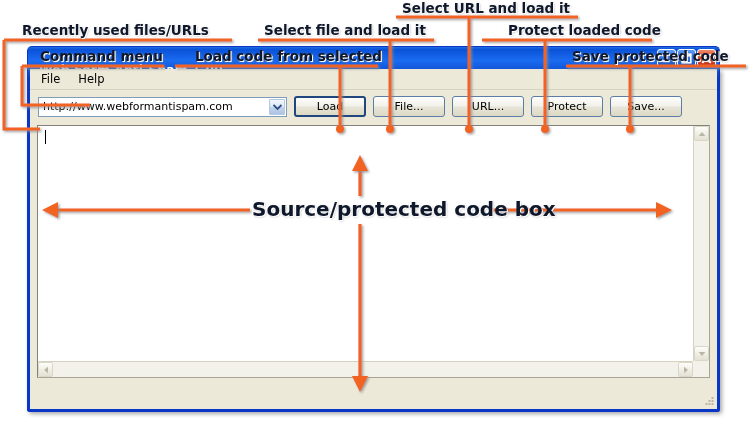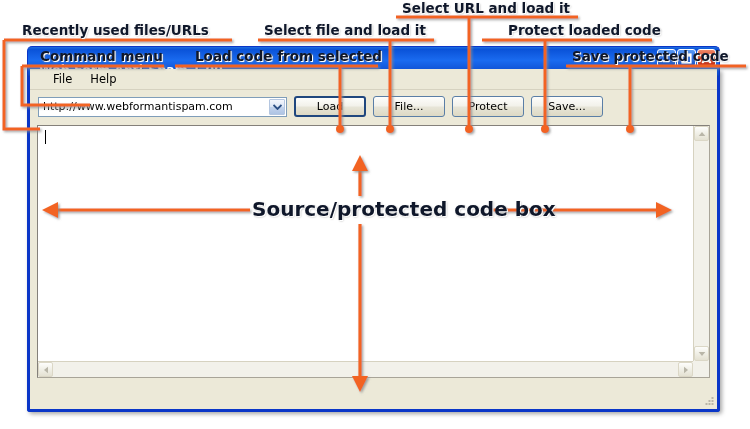--- a/index.html
+++ b/index.html
@@ -46,21 +46,21 @@
     width:19px; height:18px; border:1px solid #ffffff; border-radius:3px;
     display:flex; align-items:center; justify-content:center;
     background:linear-gradient(180deg,#5b9bf5 0%,#2f6fe0 50%,#1c55c4 100%);
   }
   .winbtn.close { background:linear-gradient(180deg,#f08a6a 0%,#e04a28 45%,#c62b10 100%); }
   .winbtn svg { display:block; }
 
   .menubar {
     position:absolute; left:0; top:0; width:687px; height:21px;
     background:#ece9d8; border-bottom:1px solid #d6d2c0;
-    display:flex; align-items:center; padding-left:16px; gap:4px;
+    display:flex; align-items:center; padding-left:4px; gap:4px;
   }
   .menu-item {
     font-size:11.5px; color:#000; padding:2px 7px;
     font-family:"DejaVu Sans", sans-serif;
   }
 
   .toolbar {
     position:absolute; left:0; top:21px; width:687px; height:33px;
     display:flex; align-items:center; padding:0 8px; gap:7px;
   }
@@ -158,20 +158,21 @@
       <div class="combo">
         <span class="combo-text">http://www.webformantispam.com</span>
         <span class="combo-arrow">
           <svg width="9" height="6" viewBox="0 0 9 6">
               <path d="M0.5 1 L4.5 5 L8.5 1" fill="none" stroke="#2b4f84" stroke-width="1.8"></path>
             </svg>
         </span>
       </div>
       <div class="btn load">Load</div>
       <div class="btn file">File...</div>
+      <div class="btn url">URL...</div>
       <div class="btn protect">Protect</div>
       <div class="btn save">Save...</div>
     </div>
 
     <div class="codearea">
       <div class="caret"></div>
 
       <div class="vscroll">
         <div class="sb-btn sb-up">
           <svg width="8" height="6" viewBox="0 0 8 6">

